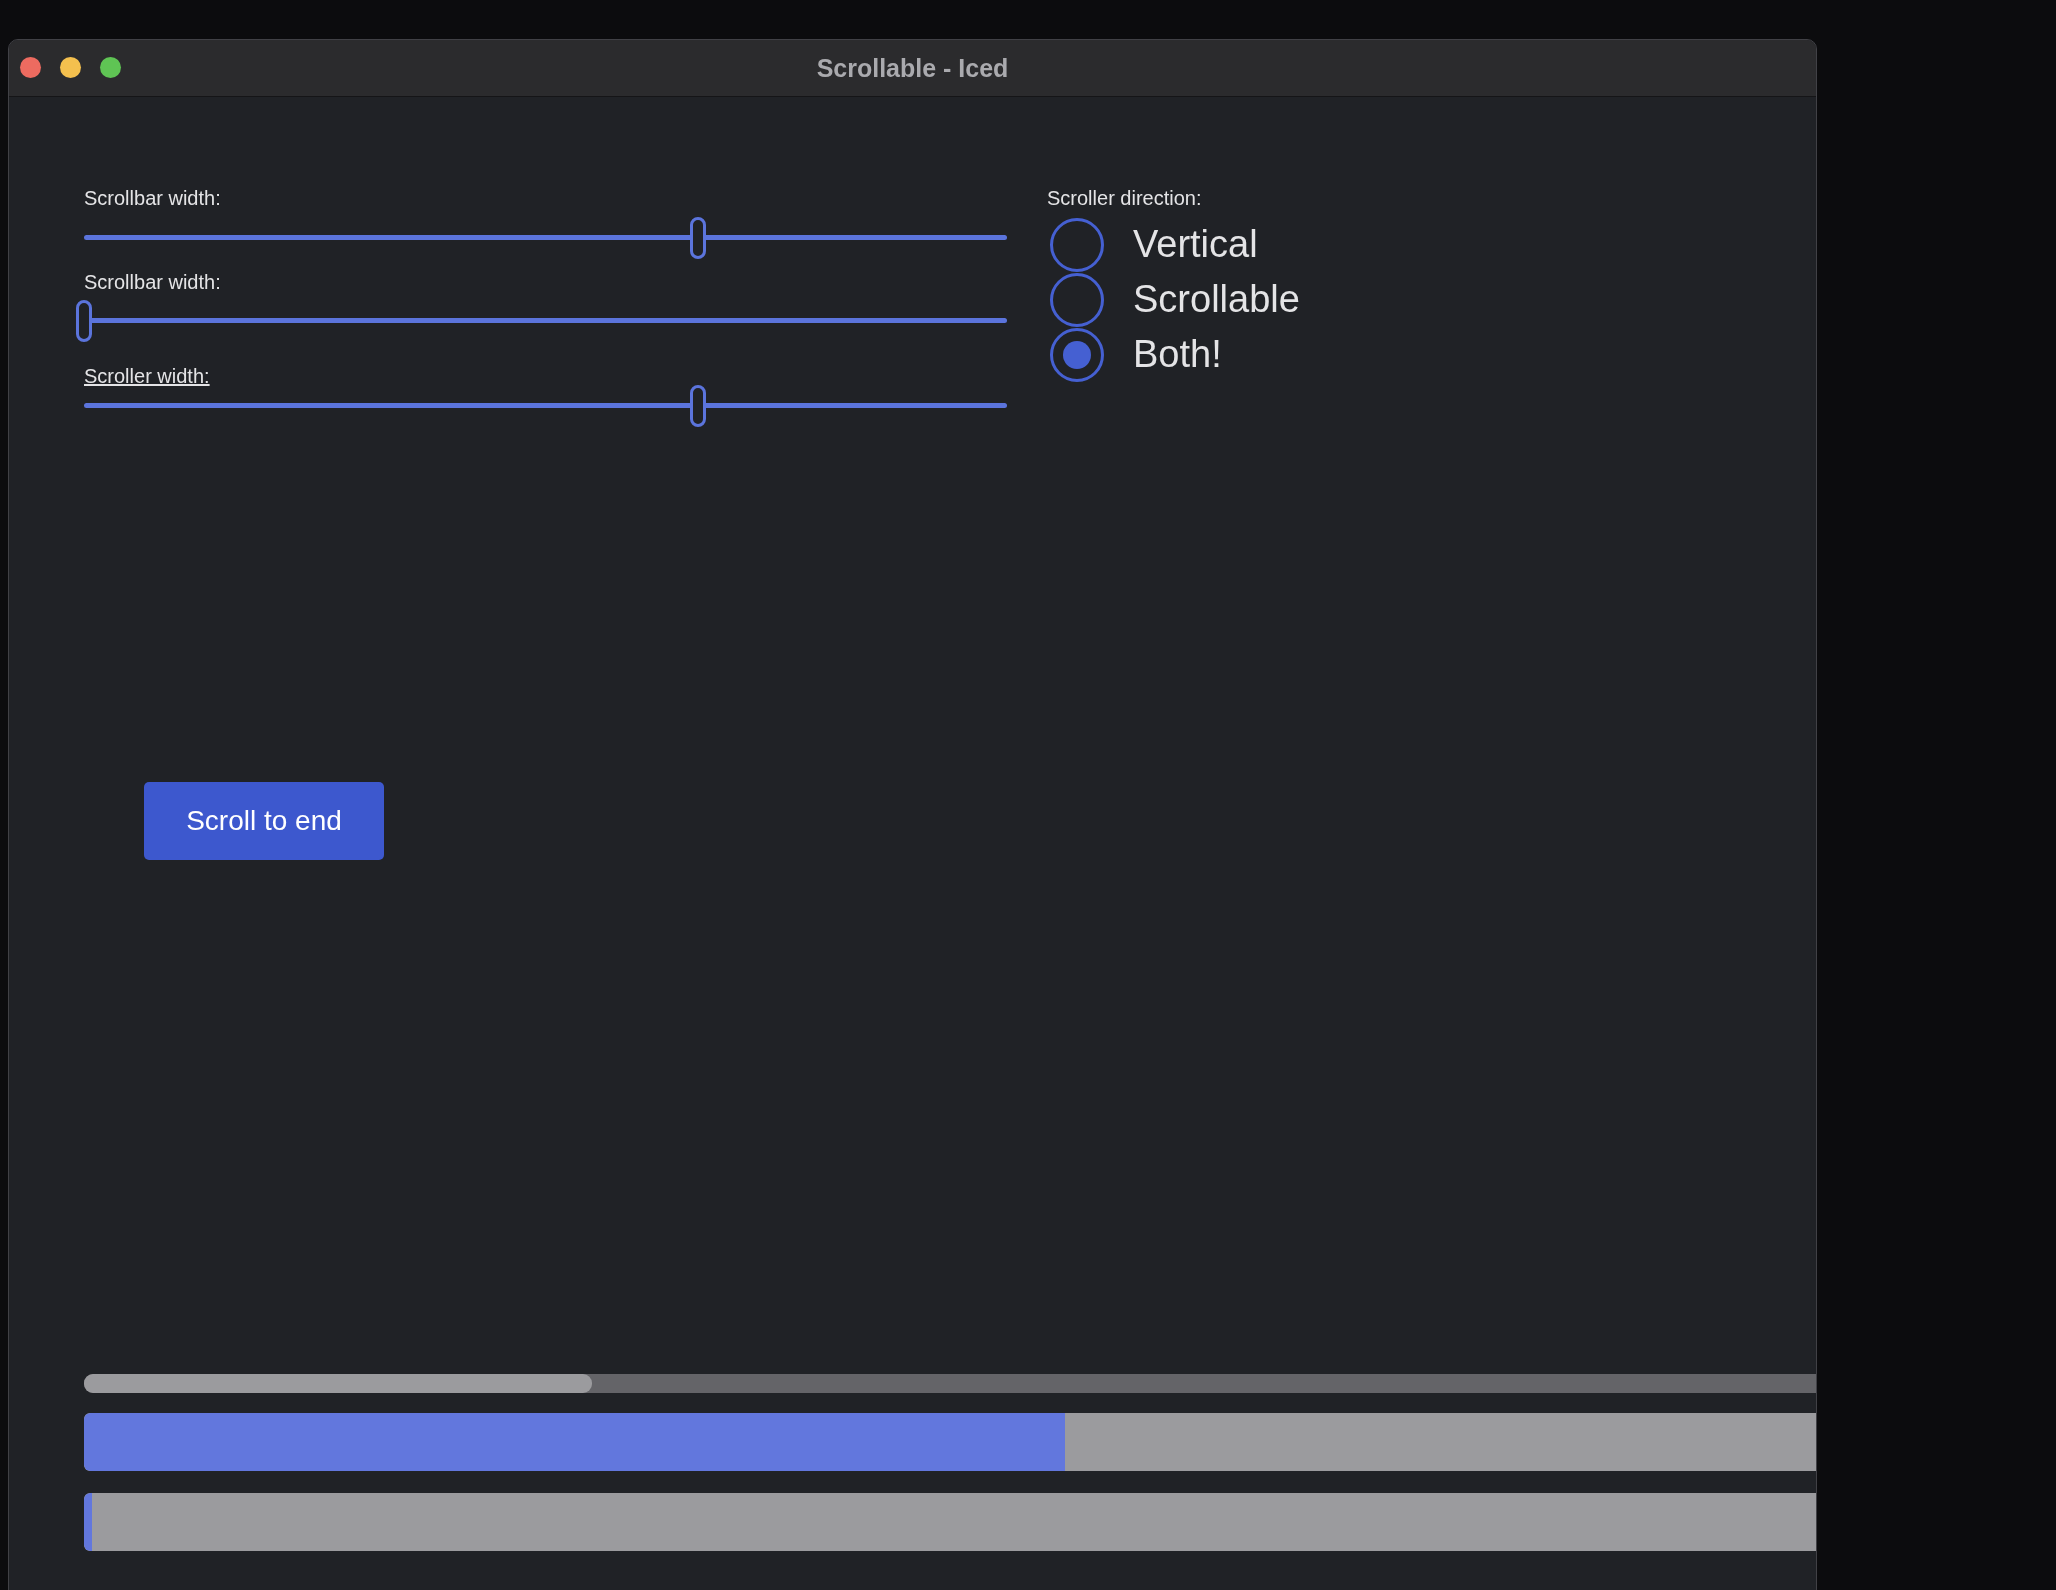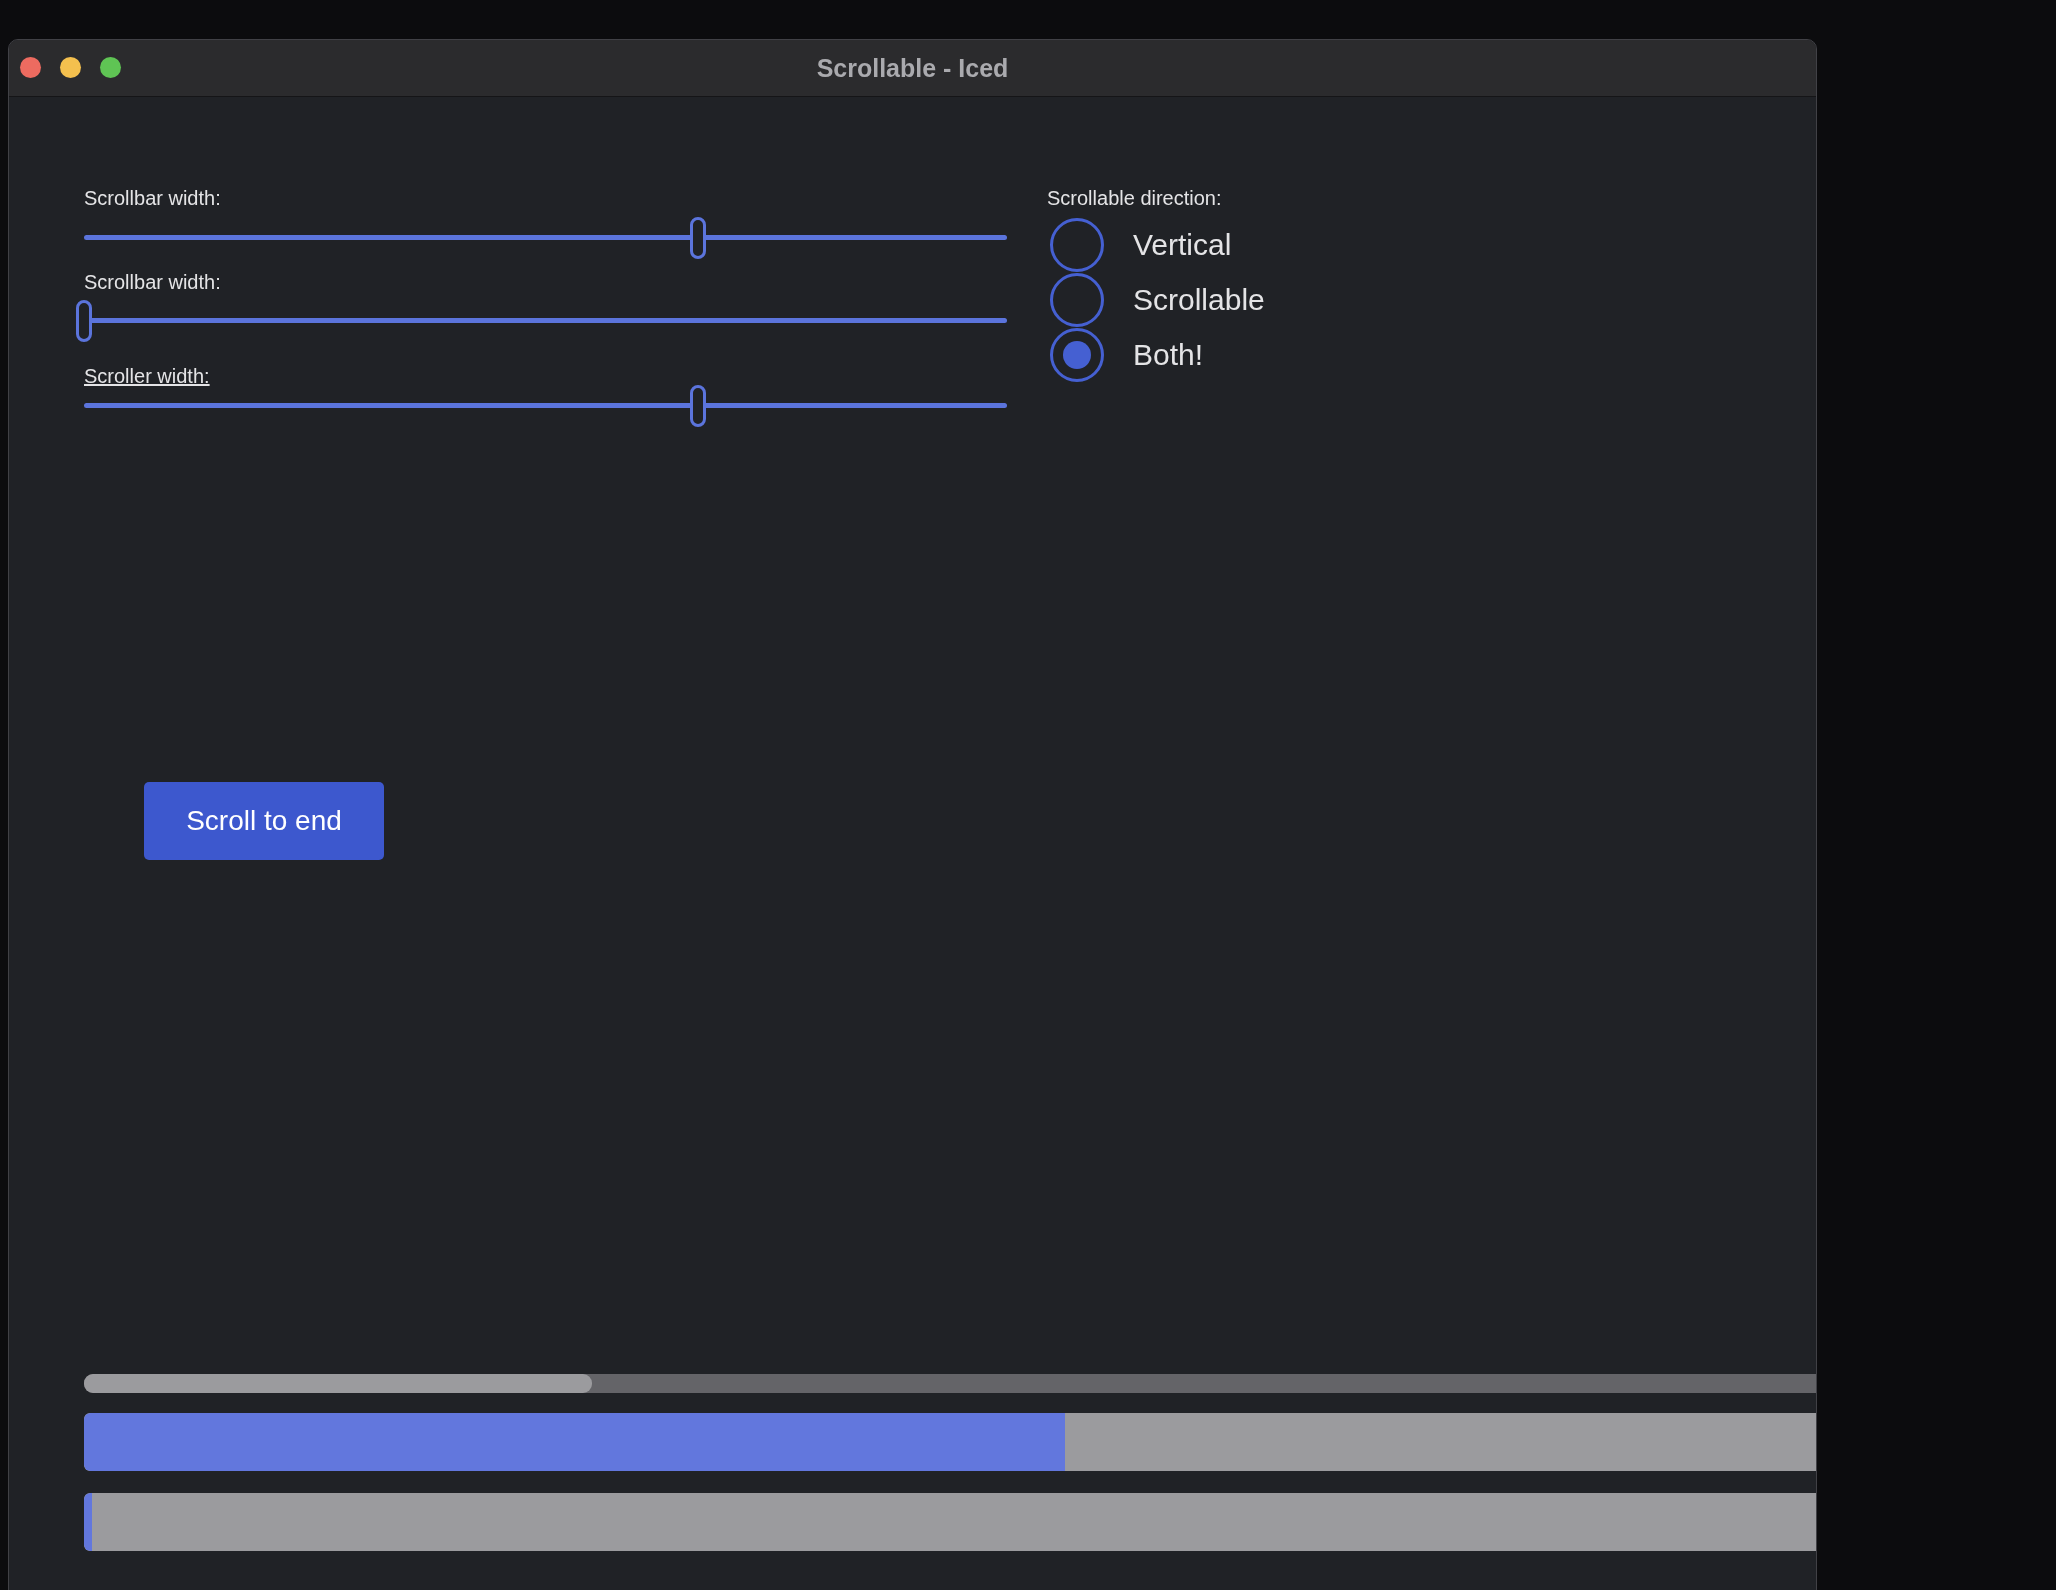--- a/index.html
+++ b/index.html
@@ -55,21 +55,21 @@
   }
   .radio-group{position:absolute;left:1041px;top:177px;}
   .radio-row{display:flex;align-items:center;height:55px;}
   .radio-circle{
     width:54px;height:54px;box-sizing:border-box;flex:0 0 54px;
     border:3px solid #4560d2;border-radius:50%;
     display:flex;align-items:center;justify-content:center;
   }
   .radio-dot{width:28px;height:28px;border-radius:50%;background:#4560d2;display:none;}
   .radio-row.selected .radio-dot{display:block;}
-  .radio-label{margin-left:29px;font-size:30px;color:#e4e4e6;white-space:nowrap;}
+  .radio-label{margin-left:29px;font-size:38px;color:#e4e4e6;white-space:nowrap;}
   .scroll-button{
     position:absolute;left:135px;top:742px;width:240px;height:78px;
     background:#3d58ce;border:none;border-radius:5px;
     display:flex;align-items:center;justify-content:center;
     font-family:inherit;font-size:28px;color:#ffffff;cursor:pointer;
   }
   .status-text{
     position:absolute;left:452px;top:742px;height:78px;
     display:flex;align-items:center;
     font-size:30px;color:#d6d6d8;white-space:nowrap;
@@ -124,21 +124,21 @@
     <div class="slider-track" style="background-color: rgb(91, 116, 220);"></div>
     <div class="slider-handle" style="left: 0%; border-color: rgb(91, 116, 220);"></div>
   </div>
 
   <div class="label" style="left:75px;top:316px;text-decoration:underline;">Scroller width:</div>
   <div class="slider" style="top:344px;">
     <div class="slider-track" style="background-color: rgb(91, 116, 220);"></div>
     <div class="slider-handle" style="left: 66.5%; border-color: rgb(91, 116, 220);"></div>
   </div>
 
-  <div class="label" style="left:1038px;top:138px;">Scrollable direction:</div>
+  <div class="label" style="left:1038px;top:138px;">Scroller direction:</div>
   <div class="radio-group">
     <div class="radio-row">
       <div class="radio-circle" style="border-color: rgb(69, 96, 210);">
         
       </div>
       <div class="radio-label">Vertical</div>
     </div>
     <div class="radio-row">
       <div class="radio-circle" style="border-color: rgb(69, 96, 210);">
         

